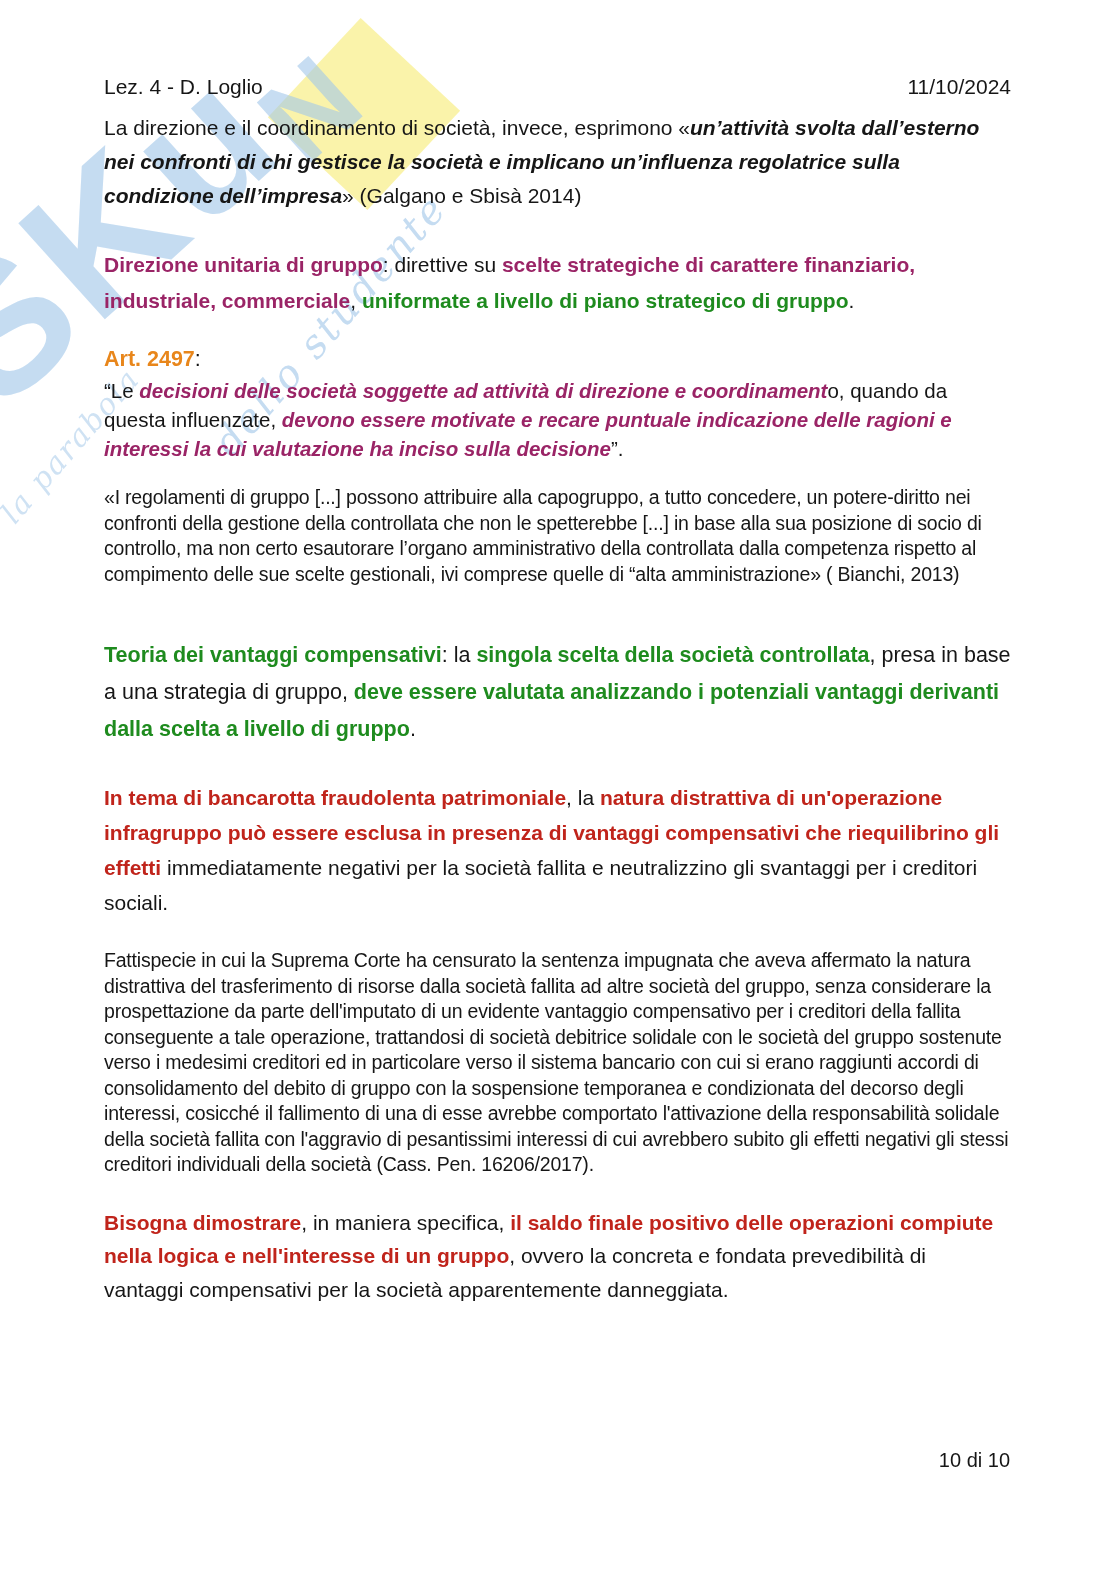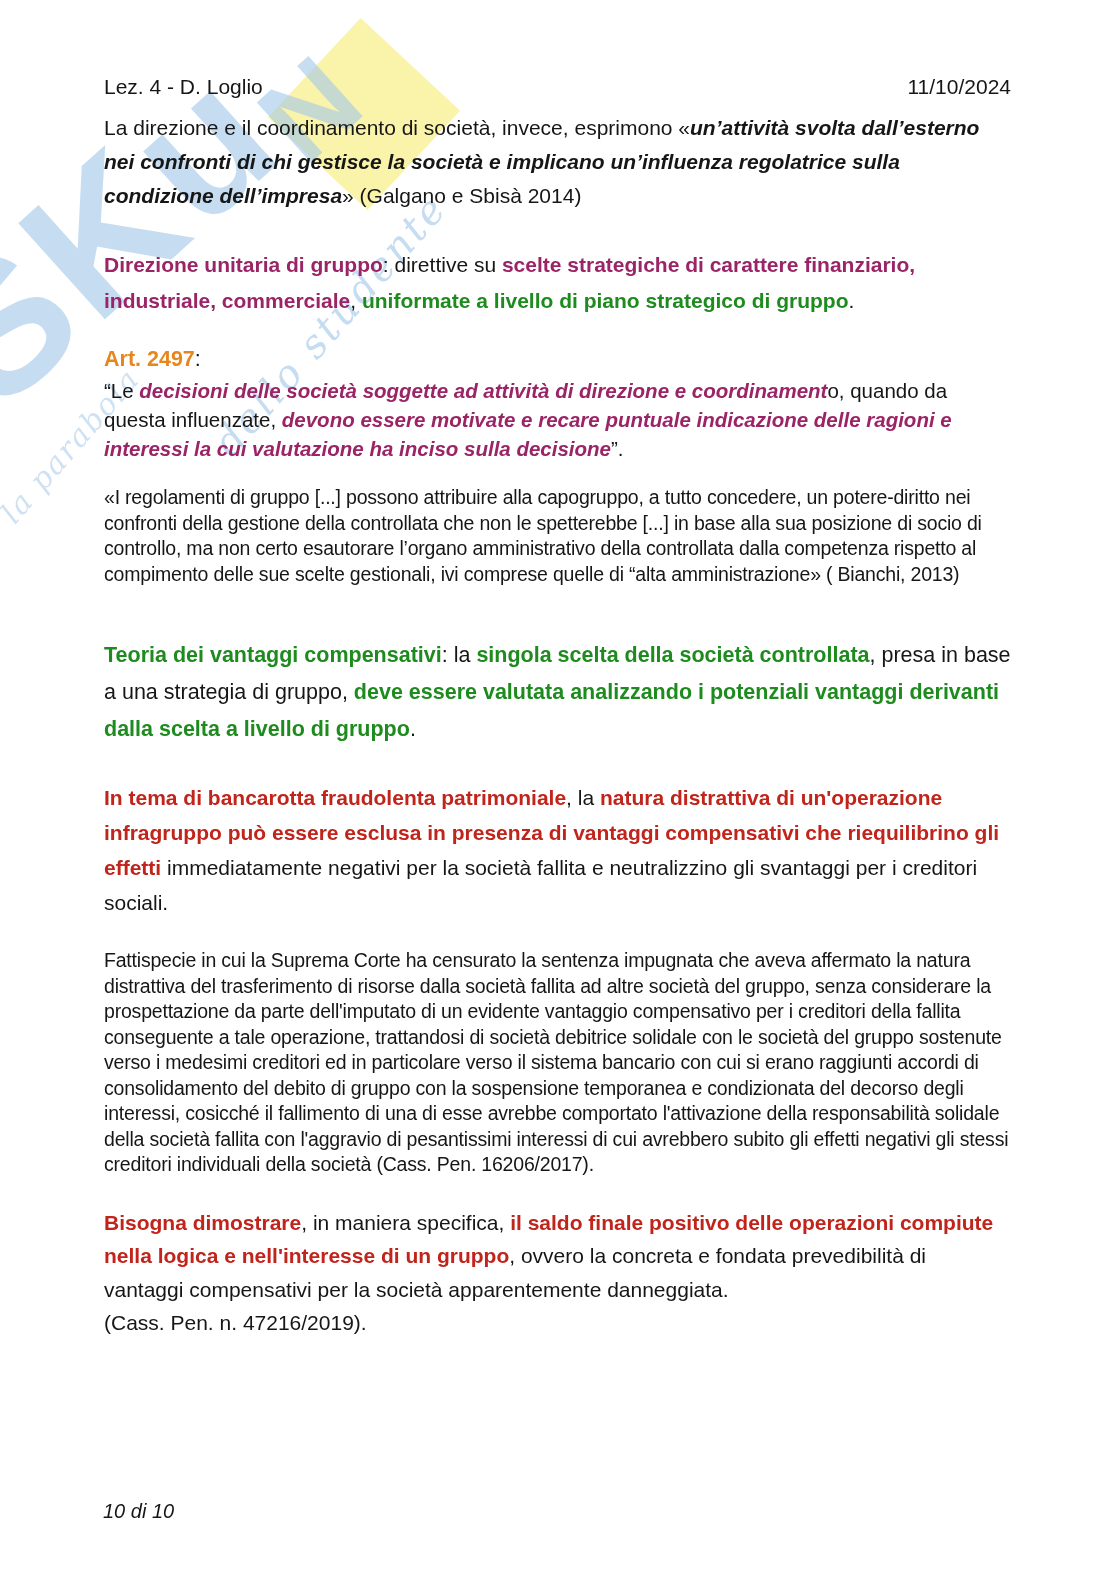--- a/index.html
+++ b/index.html
@@ -84,22 +84,22 @@
   .r-plain{}
   .r-bold{font-weight:400;}
   .r-italic{}
   .r-bolditalic{font-weight:700;font-style:italic;}
   .r-magenta-bold{color:var(--magenta);font-weight:700;}
   .r-magenta-bolditalic{color:var(--magenta);font-weight:700;font-style:italic;}
   .r-green-bold{color:var(--green);font-weight:700;}
   .r-red-bold{color:var(--red);font-weight:700;}
   .r-orange-bold{color:var(--orange);font-weight:700;}
   .footer{
-    position:absolute; top:1500px; left:103px; width:907px;
-    font-size:20px; font-style:italic; z-index:1;
+    position:absolute; top:1449px; left:103px; width:907px;
+    text-align:right; font-size:20px; z-index:1;
   }
 </style>
 </head>
 <body>
 
 <div class="page">
 
   <div class="watermark">
     <div class="wm-bigtext">SKu</div>
     <div class="wm-diamond"></div>
@@ -117,19 +117,18 @@
 
     <p class="block para-main"><span class="r-plain">La </span><span class="r-bold">direzione e il coordinamento di società</span><span class="r-plain">, invece, esprimono «</span><span class="r-bolditalic">un’attività svolta dall’esterno nei confronti di chi gestisce la società e implicano un’influenza regolatrice sulla condizione dell’impresa</span><span class="r-plain">» (Galgano e Sbisà 2014)</span></p>
     <p class="block para-main2"><span class="r-magenta-bold">Direzione unitaria di gruppo</span><span class="r-plain">: direttive su </span><span class="r-magenta-bold">scelte strategiche di carattere finanziario, industriale, commerciale</span><span class="r-plain">, </span><span class="r-green-bold">uniformate a livello di piano strategico di gruppo</span><span class="r-plain">.</span></p>
     <p class="block para-artlbl"><span class="r-orange-bold">Art. 2497</span><span class="r-plain">:</span></p>
     <p class="block para-art"><span class="r-italic">“Le </span><span class="r-magenta-bolditalic">decisioni delle società soggette ad attività di direzione e coordinament</span><span class="r-italic">o, quando da questa influenzate, </span><span class="r-magenta-bolditalic">devono essere motivate e recare puntuale indicazione delle ragioni e interessi la cui valutazione ha inciso sulla decisione</span><span class="r-italic">”.</span></p>
     <p class="block para-quote"><span class="r-italic">«I regolamenti di gruppo [...] possono attribuire alla capogruppo, a tutto concedere, un potere-diritto nei confronti della gestione della controllata che non le spetterebbe [...] in base alla sua posizione di socio di controllo, ma non certo esautorare l’organo amministrativo della controllata dalla competenza rispetto al compimento delle sue scelte gestionali, ivi comprese quelle di “alta amministrazione» ( Bianchi, 2013)</span></p>
     <p class="block para-teoria"><span class="r-green-bold">Teoria dei vantaggi compensativi</span><span class="r-plain">: la </span><span class="r-green-bold">singola scelta della società controllata</span><span class="r-bold">, presa in base a una strategia di gruppo</span><span class="r-plain">, </span><span class="r-green-bold">deve essere valutata analizzando i potenziali vantaggi derivanti dalla scelta a livello di gruppo</span><span class="r-plain">.</span></p>
     <p class="block para-banca"><span class="r-red-bold">In tema di bancarotta fraudolenta patrimoniale</span><span class="r-plain">, la </span><span class="r-red-bold">natura distrattiva di un'operazione infragruppo può essere esclusa in presenza di vantaggi compensativi che riequilibrino gli effetti</span><span class="r-plain"> immediatamente negativi per la società fallita e neutralizzino gli svantaggi per i creditori sociali.</span></p>
     <p class="block para-fatti"><span class="r-italic">Fattispecie in cui la Suprema Corte ha censurato la sentenza impugnata che aveva affermato la natura distrattiva del trasferimento di risorse dalla società fallita ad altre società del gruppo, senza considerare la prospettazione da parte dell'imputato di un evidente vantaggio compensativo per i creditori della fallita conseguente a tale operazione, trattandosi di società debitrice solidale con le società del gruppo sostenute verso i medesimi creditori ed in particolare verso il sistema bancario con cui si erano raggiunti accordi di consolidamento del debito di gruppo con la sospensione temporanea e condizionata del decorso degli interessi, cosicché il fallimento di una di esse avrebbe comportato l'attivazione della responsabilità solidale della società fallita con l'aggravio di pesantissimi interessi di cui avrebbero subito gli effetti negativi gli stessi creditori individuali della società (Cass. Pen. 16206/2017).</span></p>
     <p class="block para-bisogna"><span class="r-red-bold">Bisogna dimostrare</span><span class="r-plain">, in maniera specifica, </span><span class="r-red-bold">il saldo finale positivo delle operazioni compiute nella logica e nell'interesse di un gruppo</span><span class="r-plain">, ovvero la concreta e fondata prevedibilità di vantaggi compensativi per la società apparentemente danneggiata.</span></p>
-    <p class="block para-cass"><span class="r-italic">(Cass. Pen. n. 47216/2019).</span></p>
 
   </div>
 
   <div class="footer">10 di 10</div>
 
 </div>
 
 </body></html>

